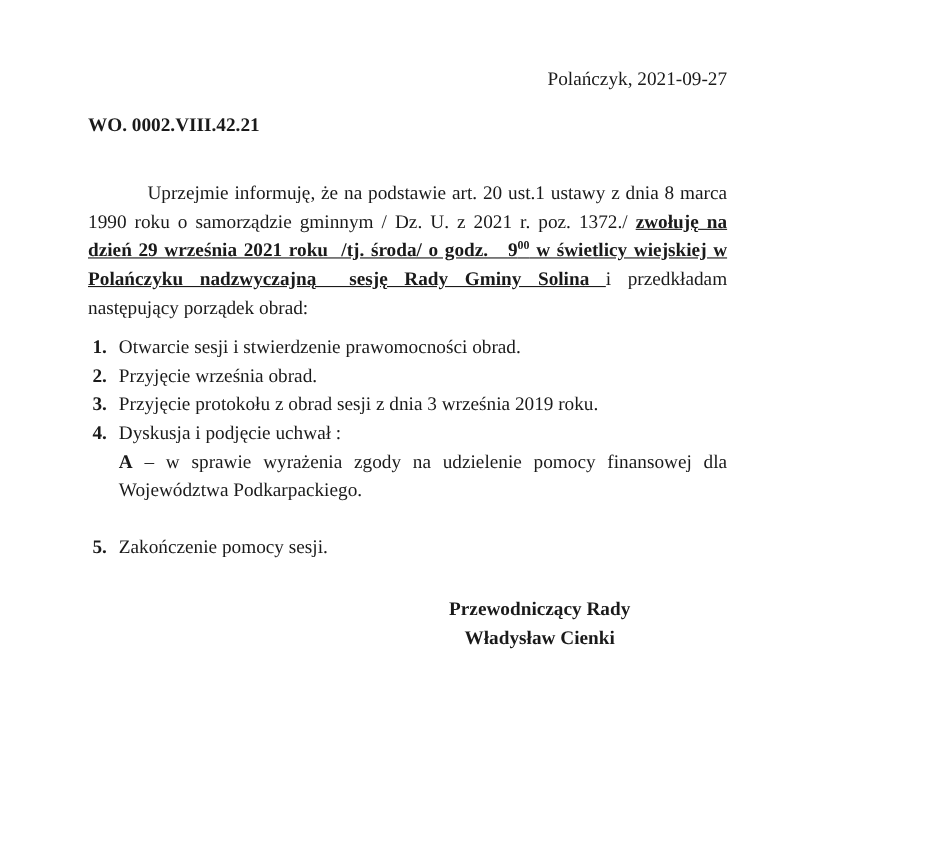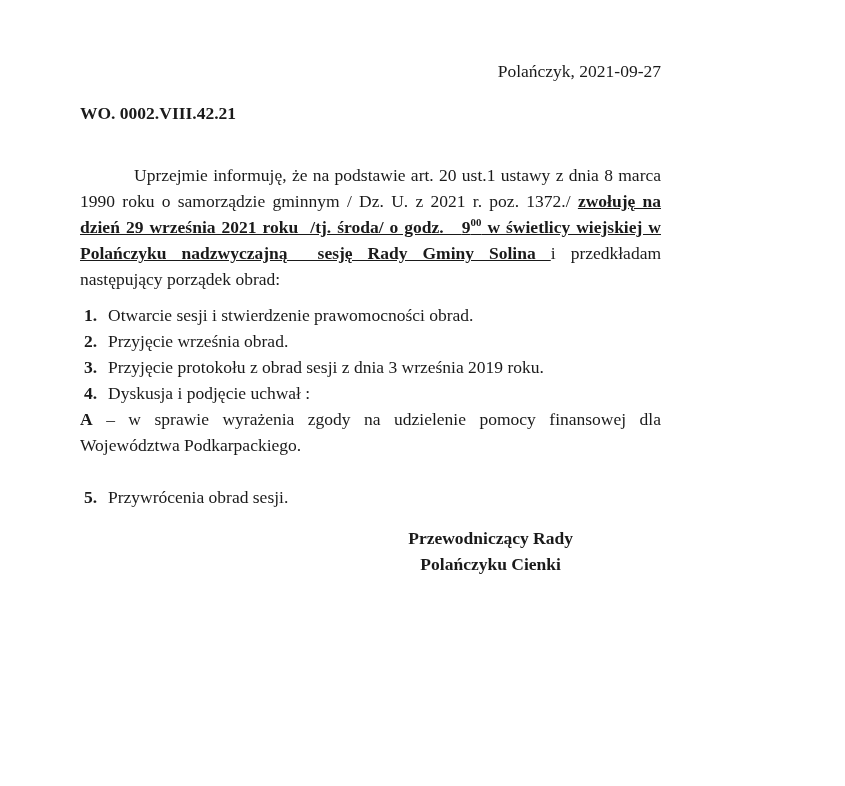--- a/index.html
+++ b/index.html
@@ -23,25 +23,25 @@
     margin-top:36px;
     text-align:justify;
     text-indent:54px;
   }
   .bu{font-weight:bold;text-decoration:underline;}
   .bu sup{font-size:0.62em;line-height:0;vertical-align:super;}
   .agenda{margin-top:10px;}
   .agenda-item{position:relative;padding-left:28px;}
   .agenda-item .num{position:absolute;left:4px;font-weight:bold;}
   .bold{font-weight:bold;}
-  .sub{text-align:justify;}
+  .sub{margin-left:28px;text-align:justify;}
   .c-para{margin-top:8px;}
   .closing{margin-top:26px;}
   .signature{
-    margin-top:15px;
+    margin-top:30px;
     margin-left:auto;
     margin-right:88px;
     width:max-content;
     text-align:center;
     font-weight:bold;
   }
 </style>
 </head>
 <body>
 
@@ -61,22 +61,22 @@
     <div class="agenda-item"><span class="num">2.</span><span>Przyjęcie września obrad.</span></div>
 
     <div class="agenda-item"><span class="num">3.</span><span>Przyjęcie protokołu z obrad sesji z dnia 3 września 2019 roku.</span></div>
 
     <div class="agenda-item"><span class="num">4.</span><span>Dyskusja i podjęcie uchwał :</span></div>
 
     <p class="sub"><span class="bold">A</span><span> – w sprawie wyrażenia zgody na udzielenie pomocy finansowej dla Województwa Podkarpackiego.</span></p>
 
 
 
-    <div class="agenda-item closing"><span class="num">5.</span><span>Przywrócenia obrad sesji.</span></div>
+    <div class="agenda-item closing"><span class="num">5.</span><span>Zakończenie pomocy sesji.</span></div>
 
   </div>
 
   <div class="signature">
     <div>Przewodniczący Rady</div>
-    <div>Polańczyku Cienki</div>
+    <div>Władysław Cienki</div>
   </div>
 
 </div>
 
 </body></html>

